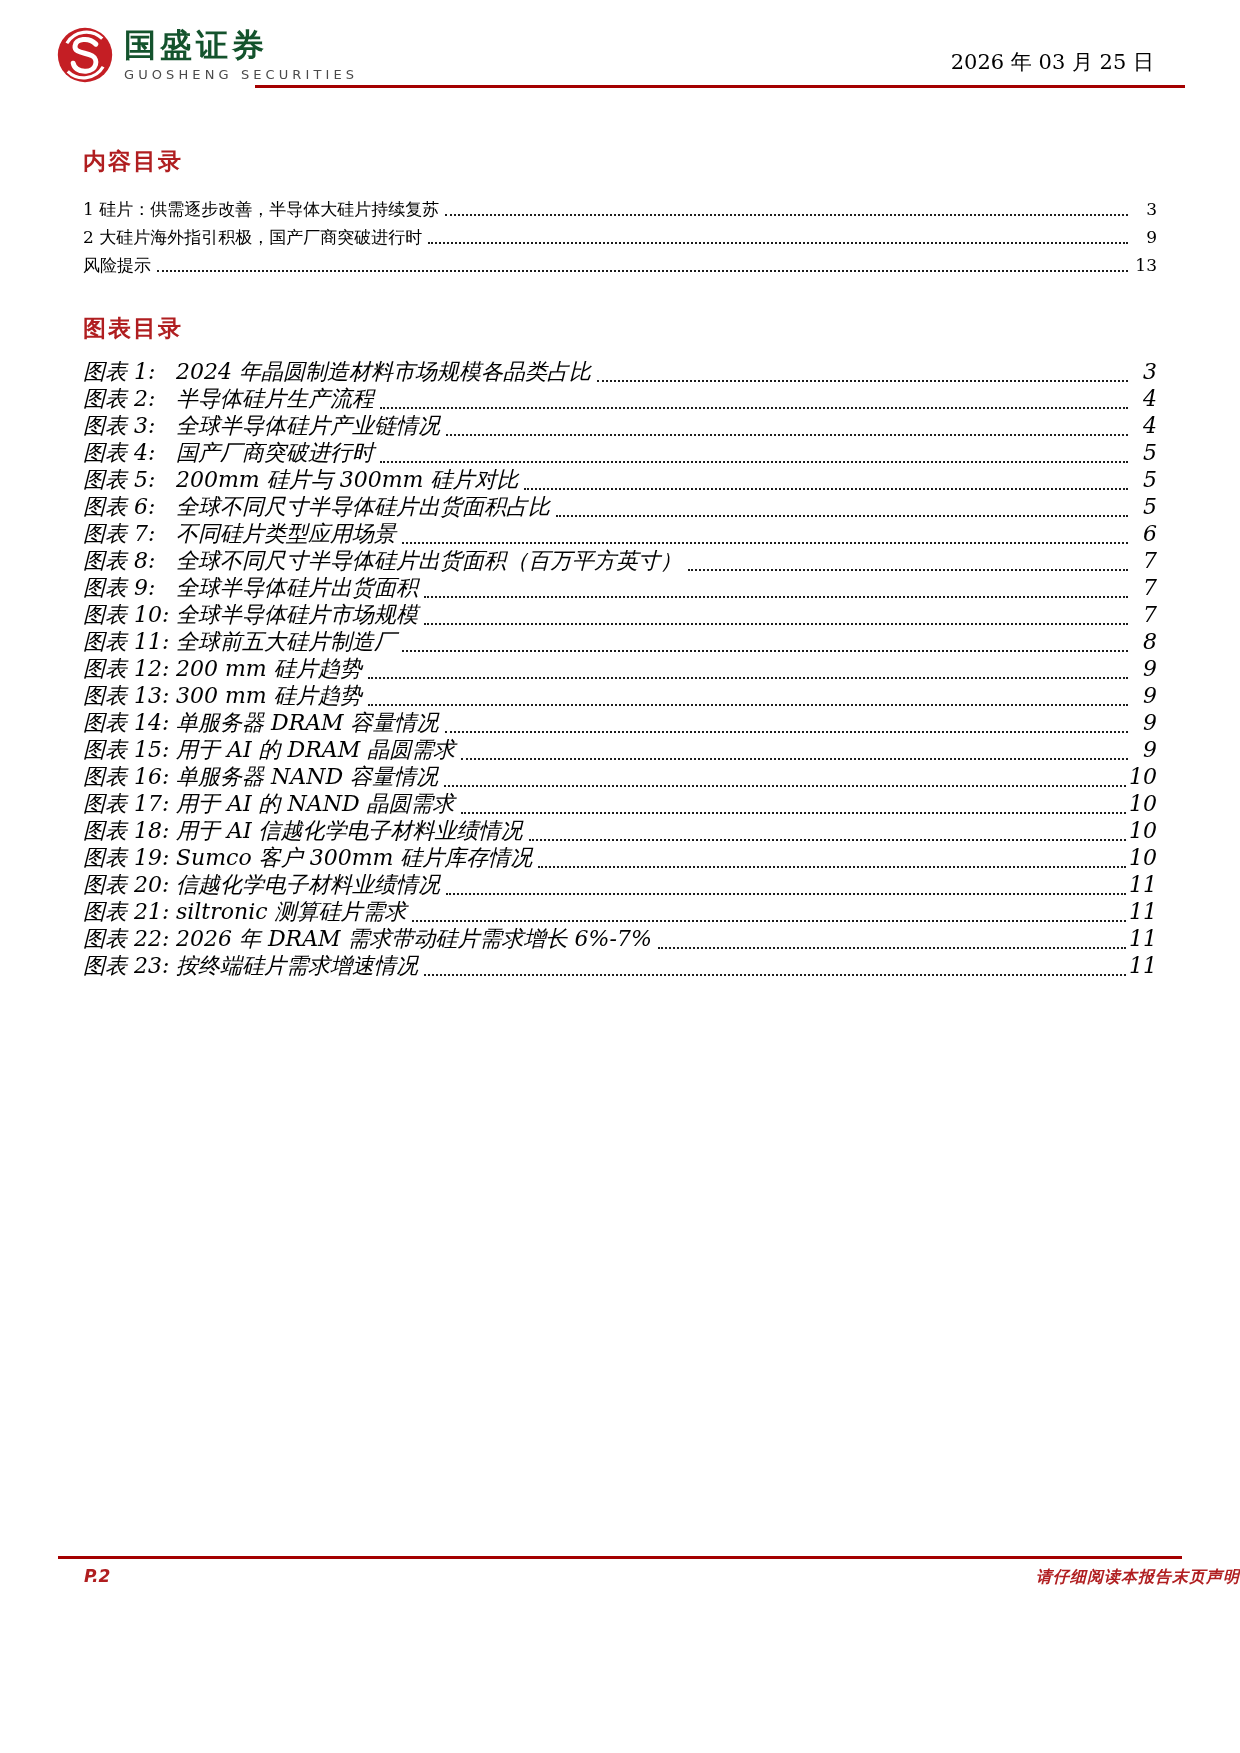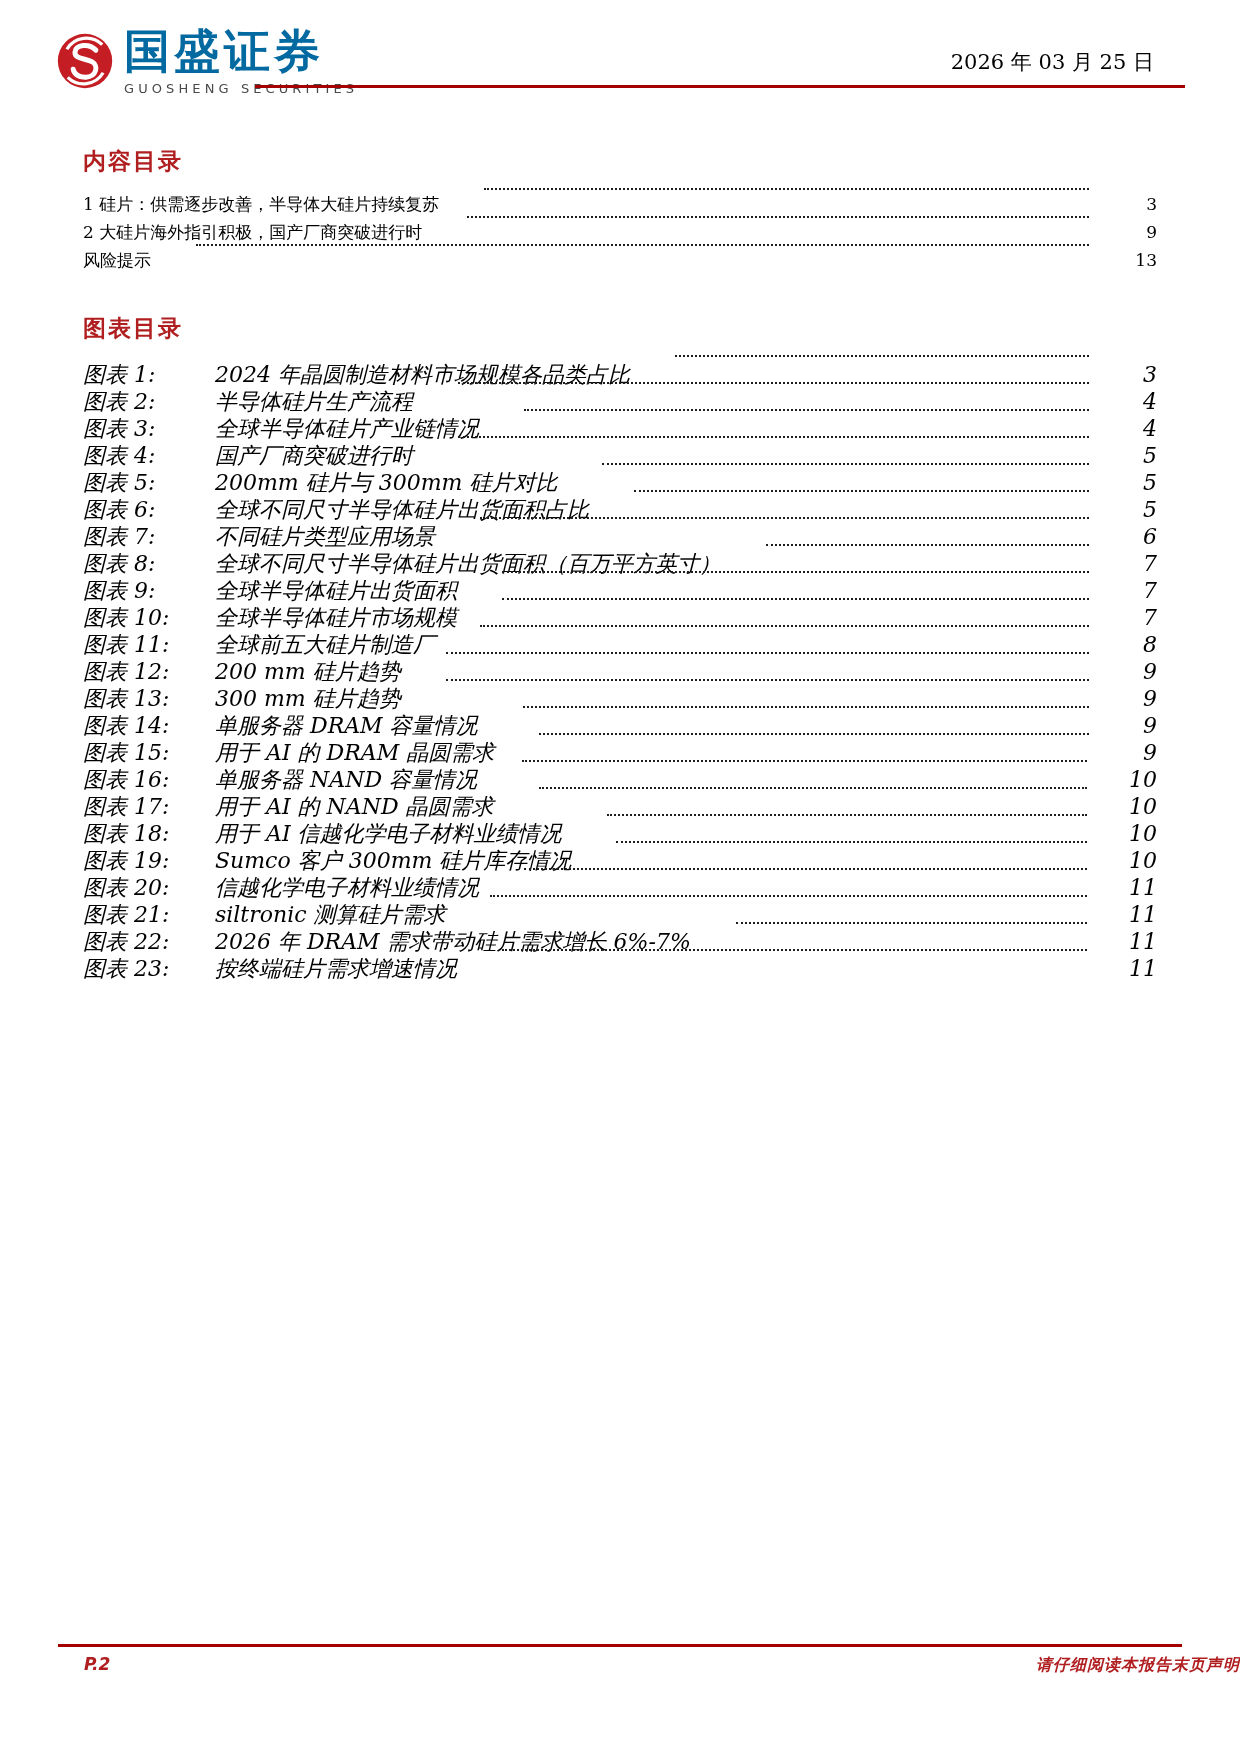--- a/index.html
+++ b/index.html
@@ -12,21 +12,21 @@
     overflow: hidden;
   }
   .page { width: 100%; height: 100%; position: relative; }
 
   
   .header { position: absolute; top: 0; left: 0; right: 0; height: 92px; }
   .brand { position: absolute; left: 56px; top: 26px; display: flex; align-items: center; }
   .brand-logo { width: 58px; height: 58px; display: block; }
   .brand-text { margin-left: 10px; }
   .brand-cn {
-    font-size: 46px; font-weight: bold; color: #0369a1;
+    font-size: 32px; font-weight: bold; color: #14532d;
     letter-spacing: 4px; line-height: 1.1;
     font-family: "DejaVu Serif", "Liberation Serif", serif;
   }
   .brand-en {
     font-size: 13px; color: #4a4a4a; letter-spacing: 4.1px; margin-top: 4px;
     font-family: "DejaVu Sans", "Liberation Sans", sans-serif;
   }
   .header-date {
     position: absolute; right: 86px; top: 48px;
     font-size: 21px; color: #000;
@@ -39,45 +39,44 @@
 
   
   .main { position: absolute; left: 83px; right: 83px; top: 146px; }
   .toc-heading {
     color: #b01e20; font-size: 23px; font-weight: bold;
     letter-spacing: 2px; margin-bottom: 16px;
     font-family: "DejaVu Serif", "Liberation Serif", serif;
   }
   .toc-list { margin-bottom: 36px; }
   .toc-line {
-    display: flex; align-items: flex-start;
+    display: flex; align-items: flex-end;
     height: 28px; font-size: 17px; color: #000;
     line-height: 1.35;
-    gap: 39px;
   }
   .toc-line .dots {
     flex: 1 1 auto;
     border-bottom: 2px dotted #1c1c1c;
     margin: 0 3px 0 6px;
     transform: translateY(-5px);
   }
   .toc-line .pg {
     min-width: 26px; text-align: right; flex: 0 0 auto;
   }
 
   .fig-list .toc-line {
     height: 27px; font-size: 22px; font-style: italic;
   }
   .fig-label {
     flex: 0 0 auto; min-width: 93px; white-space: nowrap;
   }
   .fig-title { flex: 0 0 auto; white-space: nowrap; }
 
   
-  .footer { position: absolute; left: 0; right: 0; top: 1644px; height: 60px; }
+  .footer { position: absolute; left: 0; right: 0; top: 1556px; height: 60px; }
   .footer-rule {
     position: absolute; left: 58px; right: 58px; top: 0;
     height: 3px; background: #a40000;
   }
   .footer-pnum {
     position: absolute; left: 84px; top: 10px;
     color: #b01e20; font-weight: bold; font-style: italic; font-size: 17px;
     font-family: "DejaVu Sans", "Liberation Sans", sans-serif;
   }
   .footer-disclaimer {

